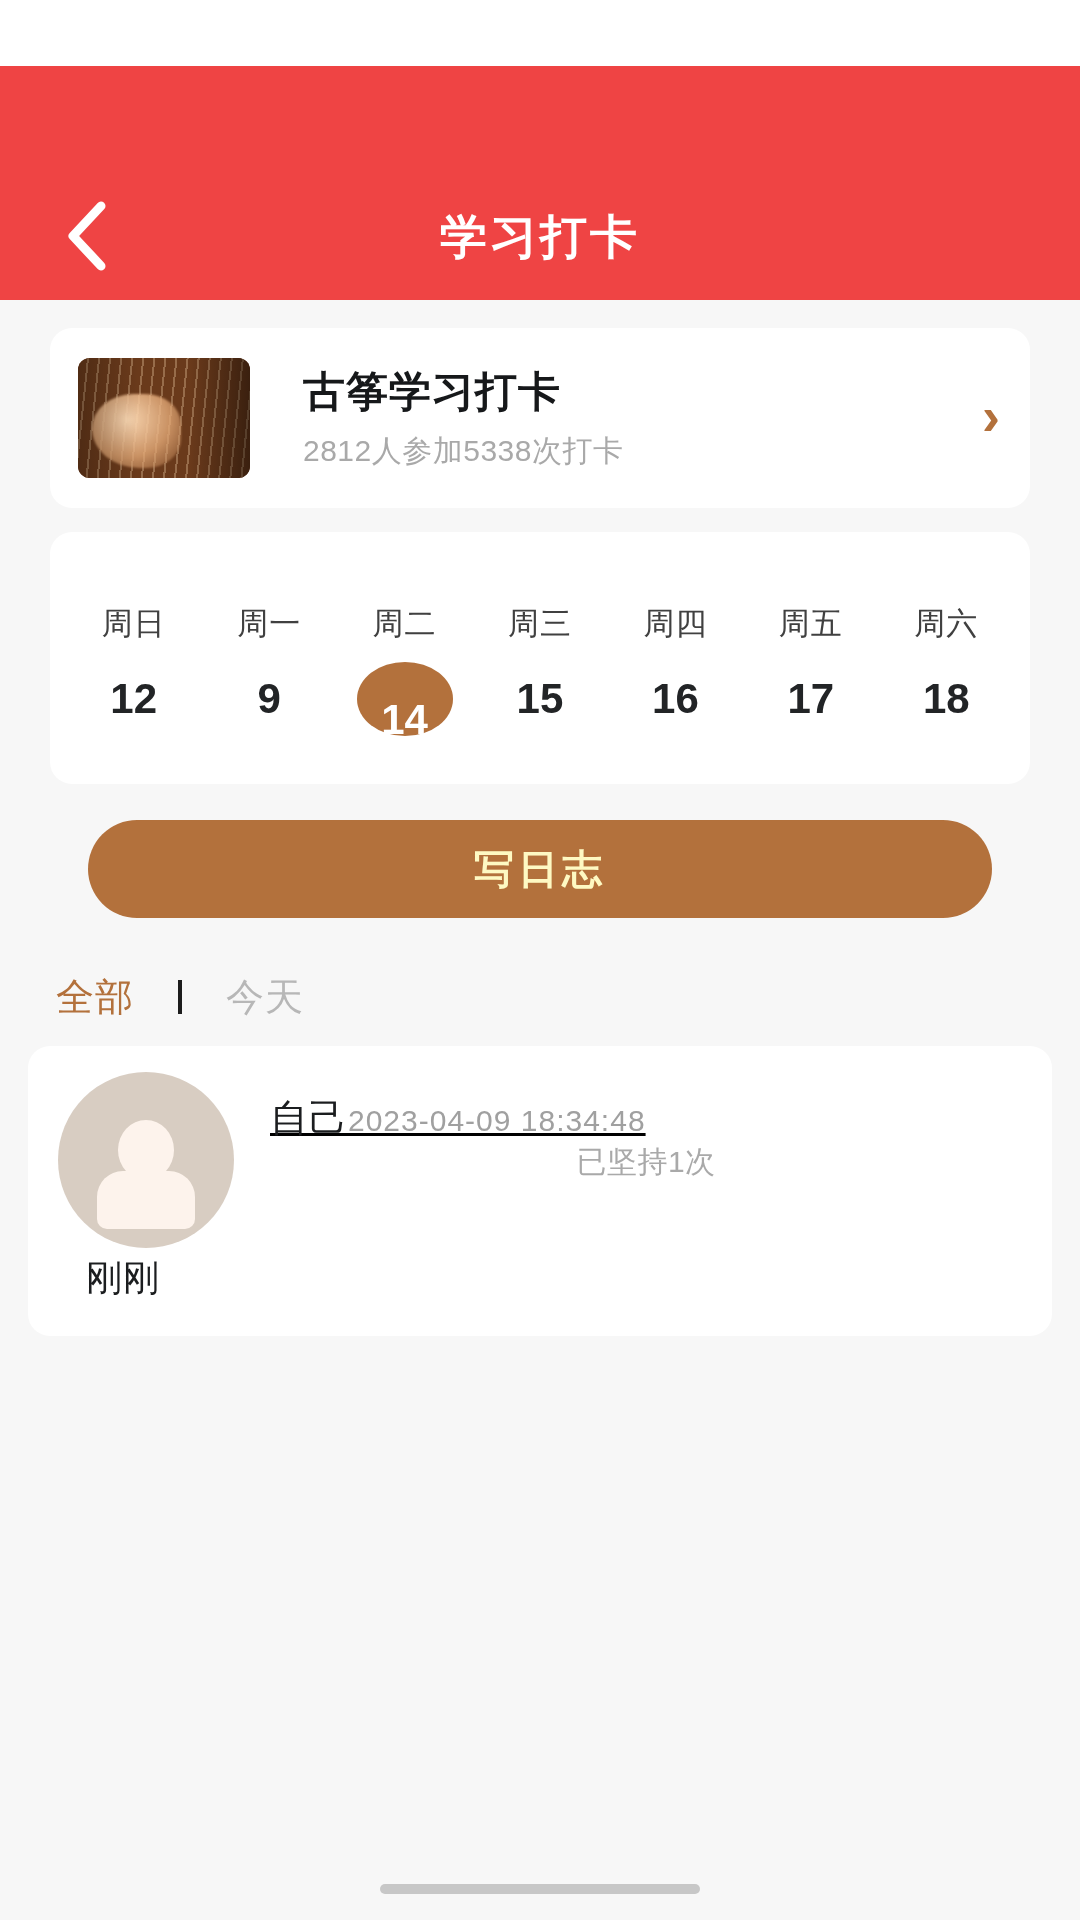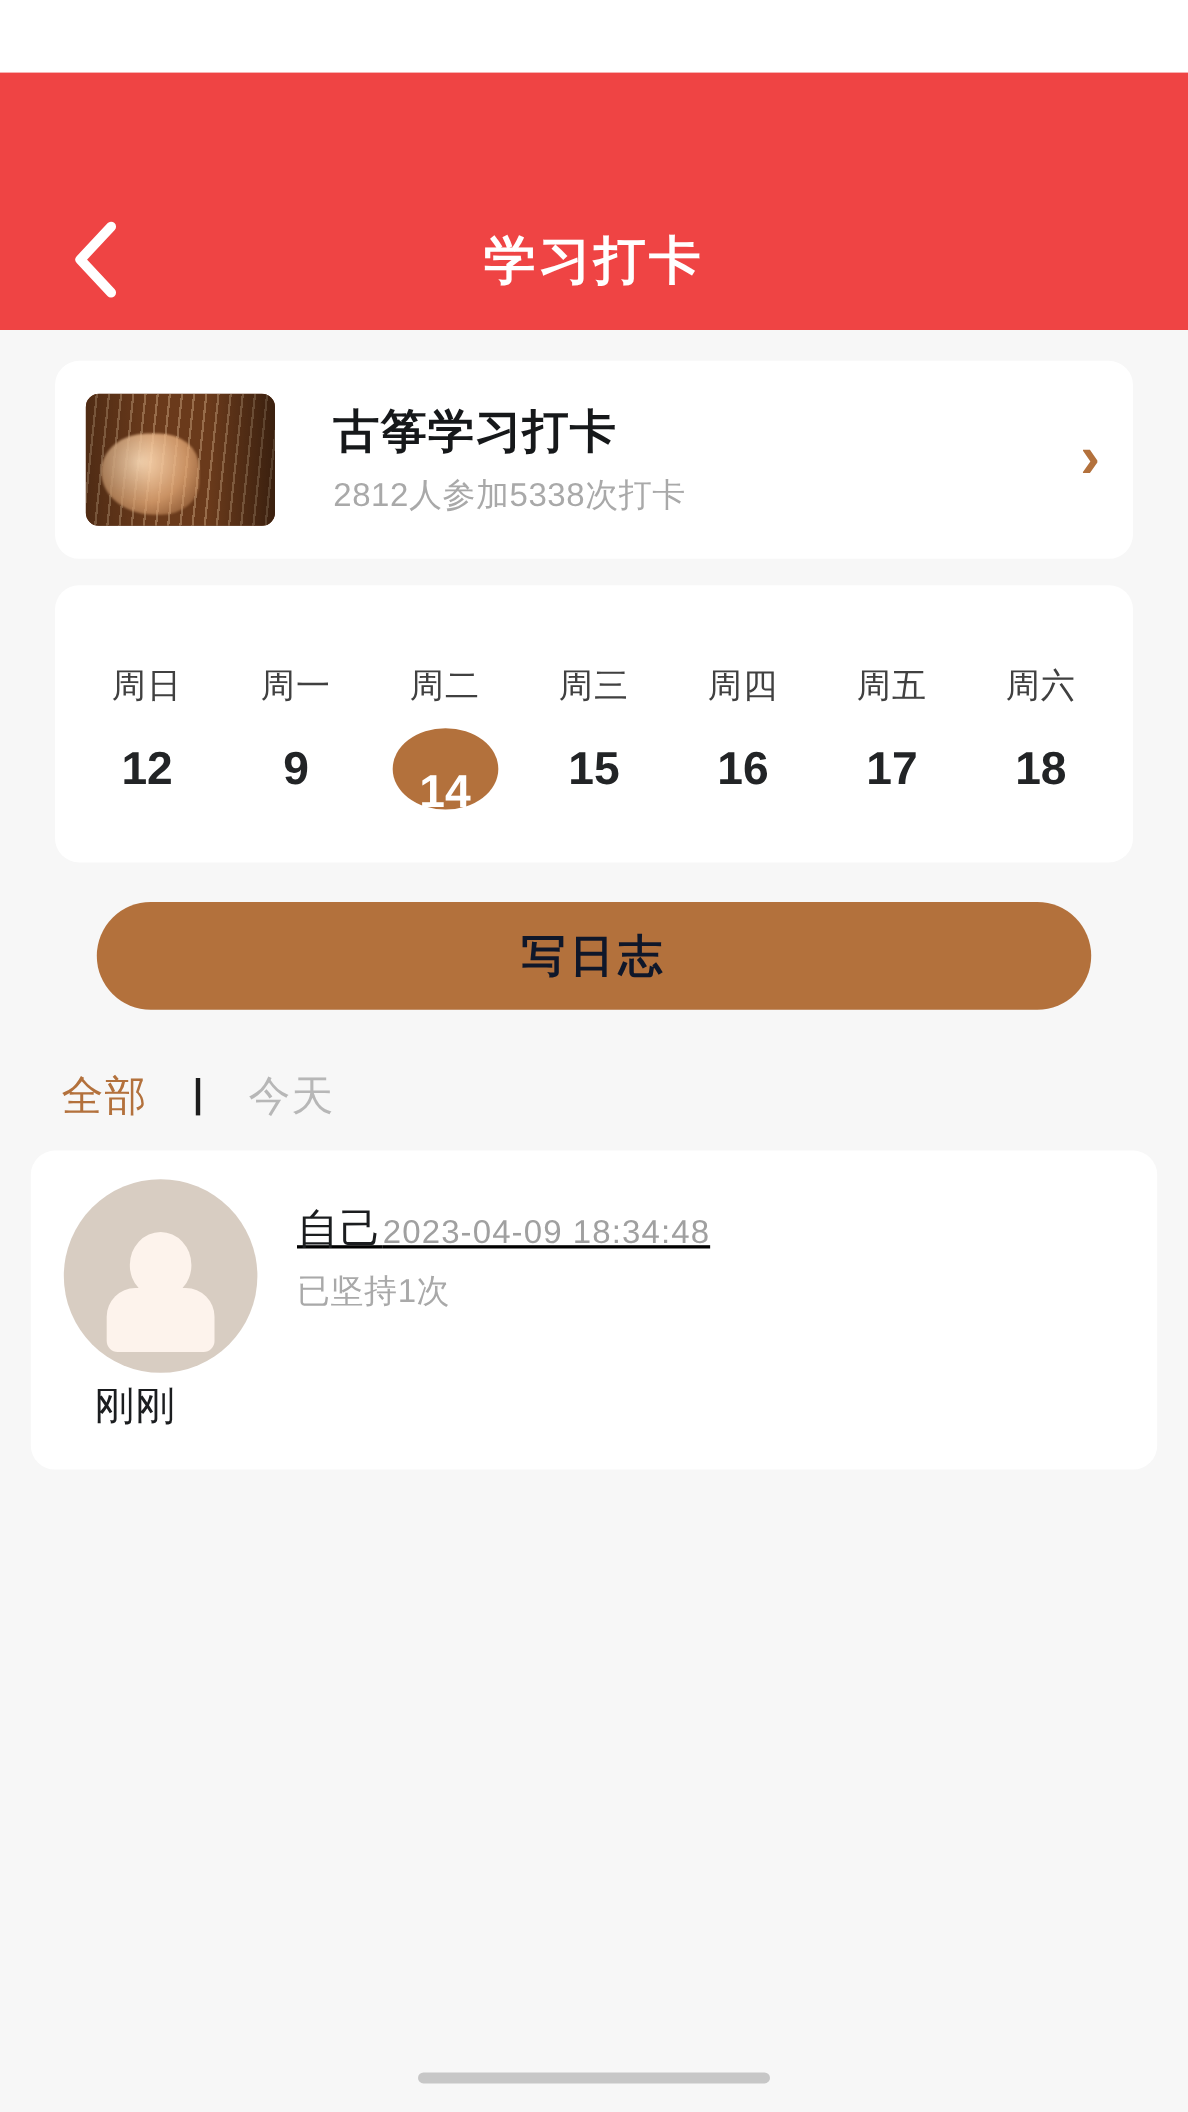--- a/index.html
+++ b/index.html
@@ -176,21 +176,21 @@
   }
   .day-col.active .day-num { color:#ffffff;margin-top:42px; }
 
   
   .write-btn {
     margin:36px 88px 0 88px;
     height:98px;
     background:#b3713c;
     border-radius:49px;
     display:flex; align-items:center; justify-content:center;
-    color:#0f172a;
+    color:#fef9c3;
     font-size:40px;
     font-weight:700;
     letter-spacing:4px;
     cursor:pointer;
     border:none;
     width:calc(100% - 176px);
   }
 
   
   .tabs {
@@ -265,25 +265,26 @@
     letter-spacing:1px;
   }
   .feed-time {
     font-size:30px;
     color:#a0a0a0;
     line-height:40px;
     letter-spacing:1px;
     white-space:nowrap;
   }
   .feed-streak {
-    margin-top:14px;
+    margin-top:1px;
     font-size:30px;
     color:#a9a9a9;
     line-height:38px;
     letter-spacing:0.5px;
+    text-align:center;
   }
   .feed-body {
     margin-top:6px;
     padding-left:28px;
     font-size:36px;
     color:#1b1d1f;
     line-height:48px;
     letter-spacing:1px;
   }
 

